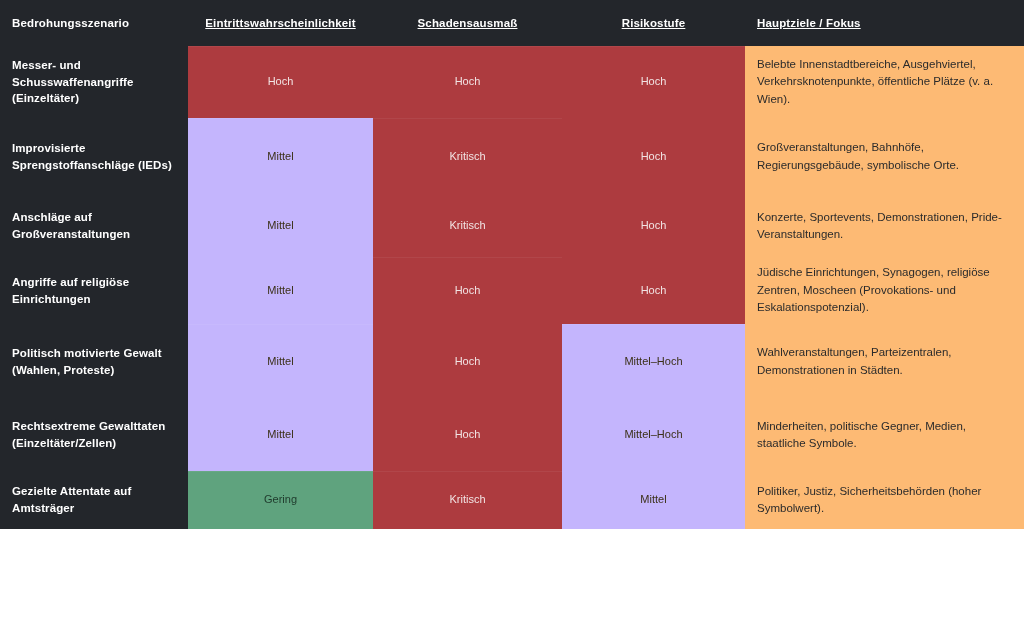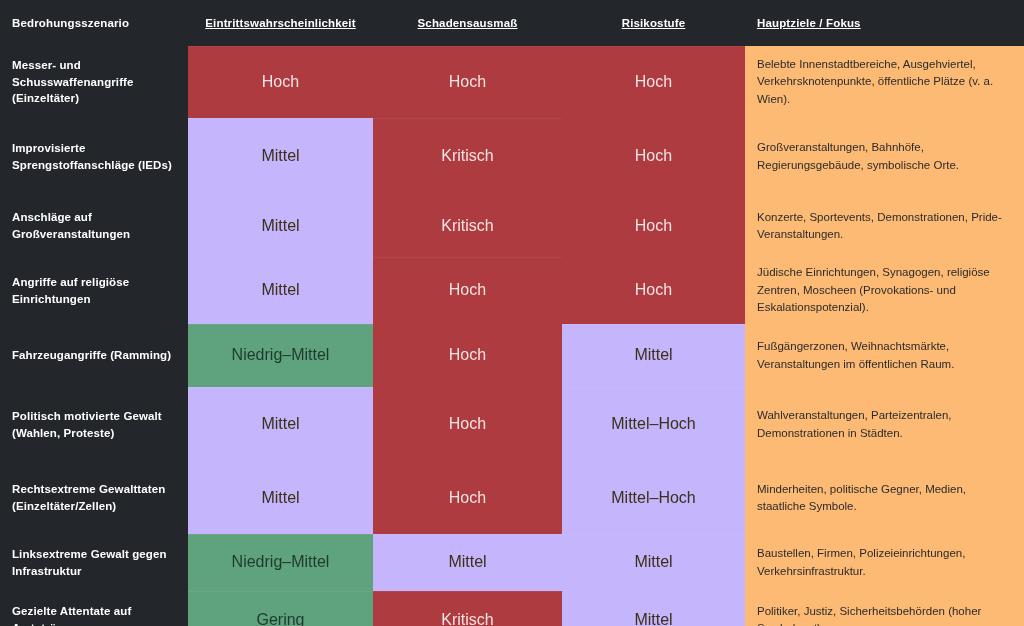--- a/index.html
+++ b/index.html
@@ -58,21 +58,21 @@
     font-size: 11.5px;
     font-weight: bold;
     line-height: 1.45;
     letter-spacing: 0.1px;
     border-top: 1px solid #31353b;
   }
   tbody tr:first-child td.scenario { border-top: 1px solid #2c3036; }
 
   td.val {
     text-align: center;
-    font-size: 16px;
+    font-size: 11px;
     line-height: 1.4;
     margin-top: 16px;
   }
   td.val.lvl-hoch,
   td.val.lvl-kritisch {
     background: #ad3b3f;
     color: #f2e4e4;
   }
   td.val.lvl-mittel,
   td.val.lvl-mittelhoch {
@@ -140,48 +140,34 @@
         <td class="val lvl-hoch seam-none">Hoch</td>
         <td class="targets">Konzerte, Sportevents, Demonstrationen, Pride-Veranstaltungen.</td>
       </tr>
       <tr style="height: 67px;">
         <td class="scenario">Angriffe auf religiöse Einrichtungen</td>
         <td class="val lvl-mittel seam-none">Mittel</td>
         <td class="val lvl-hoch">Hoch</td>
         <td class="val lvl-hoch seam-none">Hoch</td>
         <td class="targets">Jüdische Einrichtungen, Synagogen, religiöse Zentren, Moscheen (Provokations- und Eskalationspotenzial).</td>
       </tr>
-      <tr style="height: 63px;">
-        <td class="scenario">Fahrzeugangriffe (Ramming)</td>
-        <td class="val lvl-niedrigmittel">Niedrig–Mittel</td>
-        <td class="val lvl-hoch seam-none">Hoch</td>
-        <td class="val lvl-mittel">Mittel</td>
-        <td class="targets">Fußgängerzonen, Weihnachtsmärkte, Veranstaltungen im öffentlichen Raum.</td>
-      </tr>
       <tr style="height: 75px;">
         <td class="scenario">Politisch motivierte Gewalt (Wahlen, Proteste)</td>
         <td class="val lvl-mittel">Mittel</td>
         <td class="val lvl-hoch seam-none">Hoch</td>
         <td class="val lvl-mittelhoch">Mittel–Hoch</td>
         <td class="targets">Wahlveranstaltungen, Parteizentralen, Demonstrationen in Städten.</td>
       </tr>
       <tr style="height: 72px;">
         <td class="scenario">Rechtsextreme Gewalttaten (Einzeltäter/Zellen)</td>
         <td class="val lvl-mittel seam-none">Mittel</td>
         <td class="val lvl-hoch seam-none">Hoch</td>
         <td class="val lvl-mittelhoch seam-none">Mittel–Hoch</td>
         <td class="targets">Minderheiten, politische Gegner, Medien, staatliche Symbole.</td>
       </tr>
-      <tr style="height: 57px;">
-        <td class="scenario">Linksextreme Gewalt gegen Infrastruktur</td>
-        <td class="val lvl-niedrigmittel">Niedrig–Mittel</td>
-        <td class="val lvl-mittel">Mittel</td>
-        <td class="val lvl-mittel">Mittel</td>
-        <td class="targets">Baustellen, Firmen, Polizeieinrichtungen, Verkehrsinfrastruktur.</td>
-      </tr>
       <tr style="height: 58px;">
         <td class="scenario">Gezielte Attentate auf Amtsträger</td>
         <td class="val lvl-gering">Gering</td>
         <td class="val lvl-kritisch">Kritisch</td>
         <td class="val lvl-mittel seam-none">Mittel</td>
         <td class="targets">Politiker, Justiz, Sicherheitsbehörden (hoher Symbolwert).</td>
       </tr>
     </tbody>
 </table>
 

